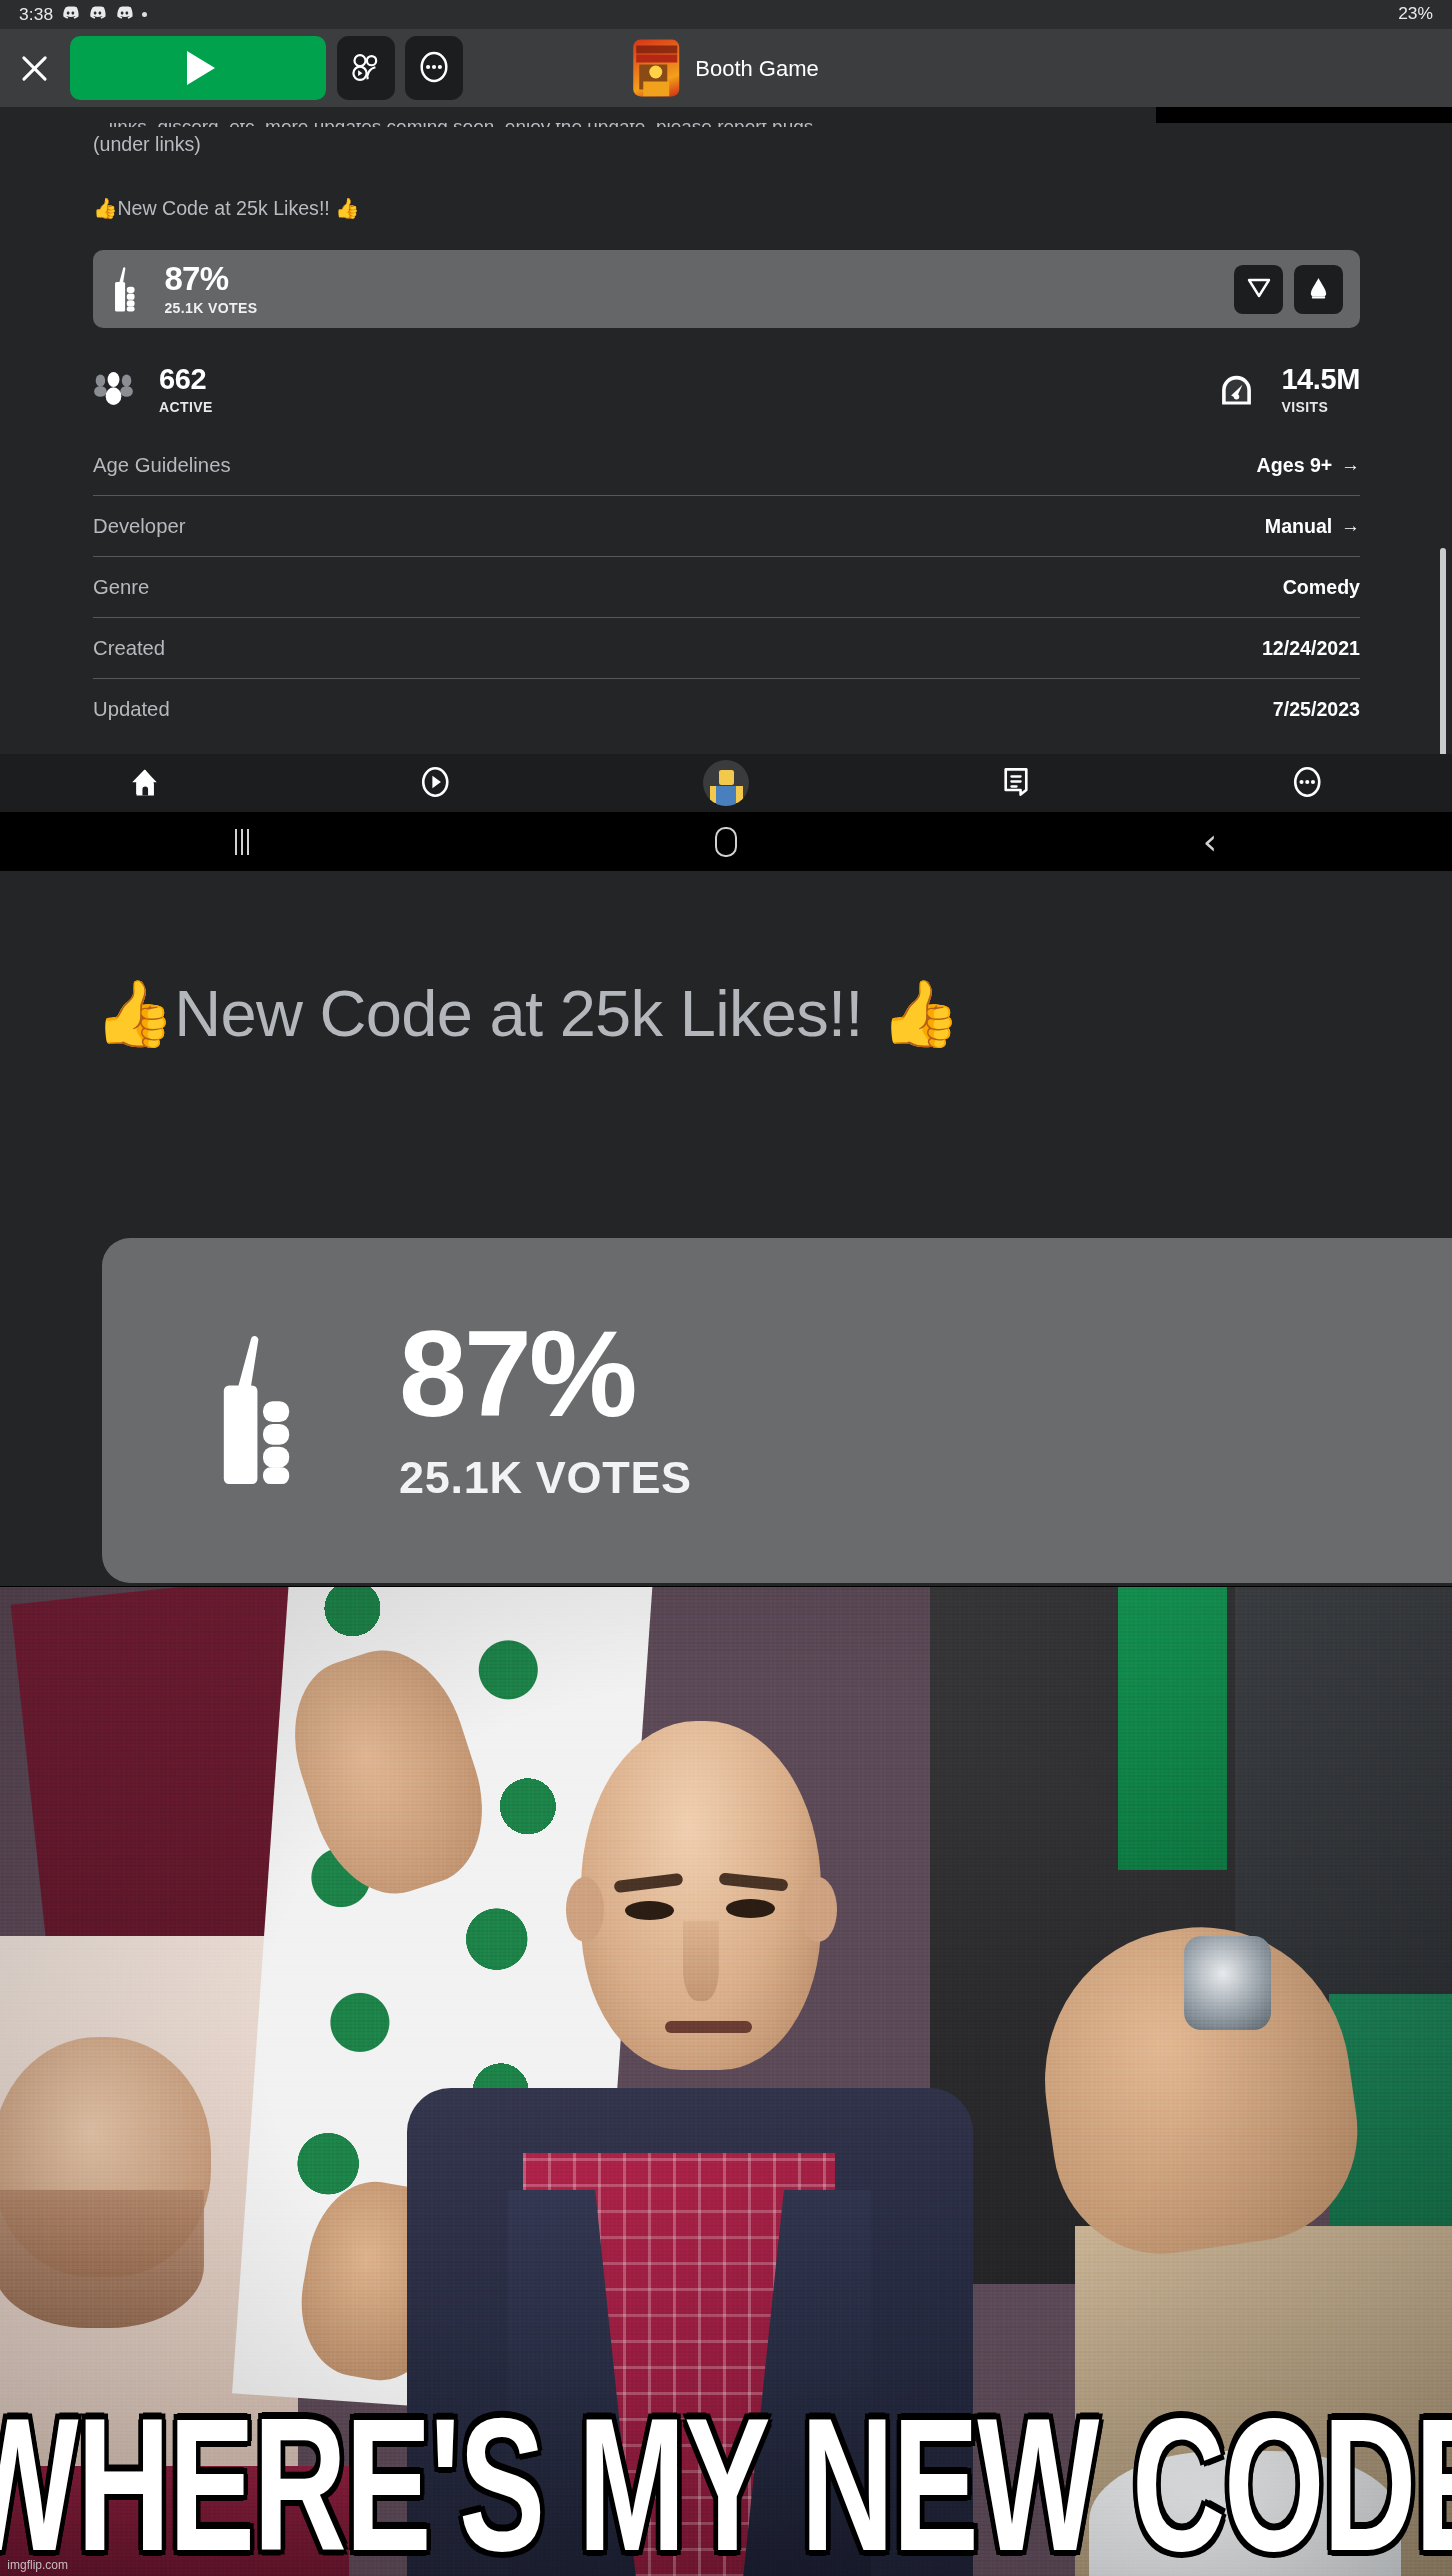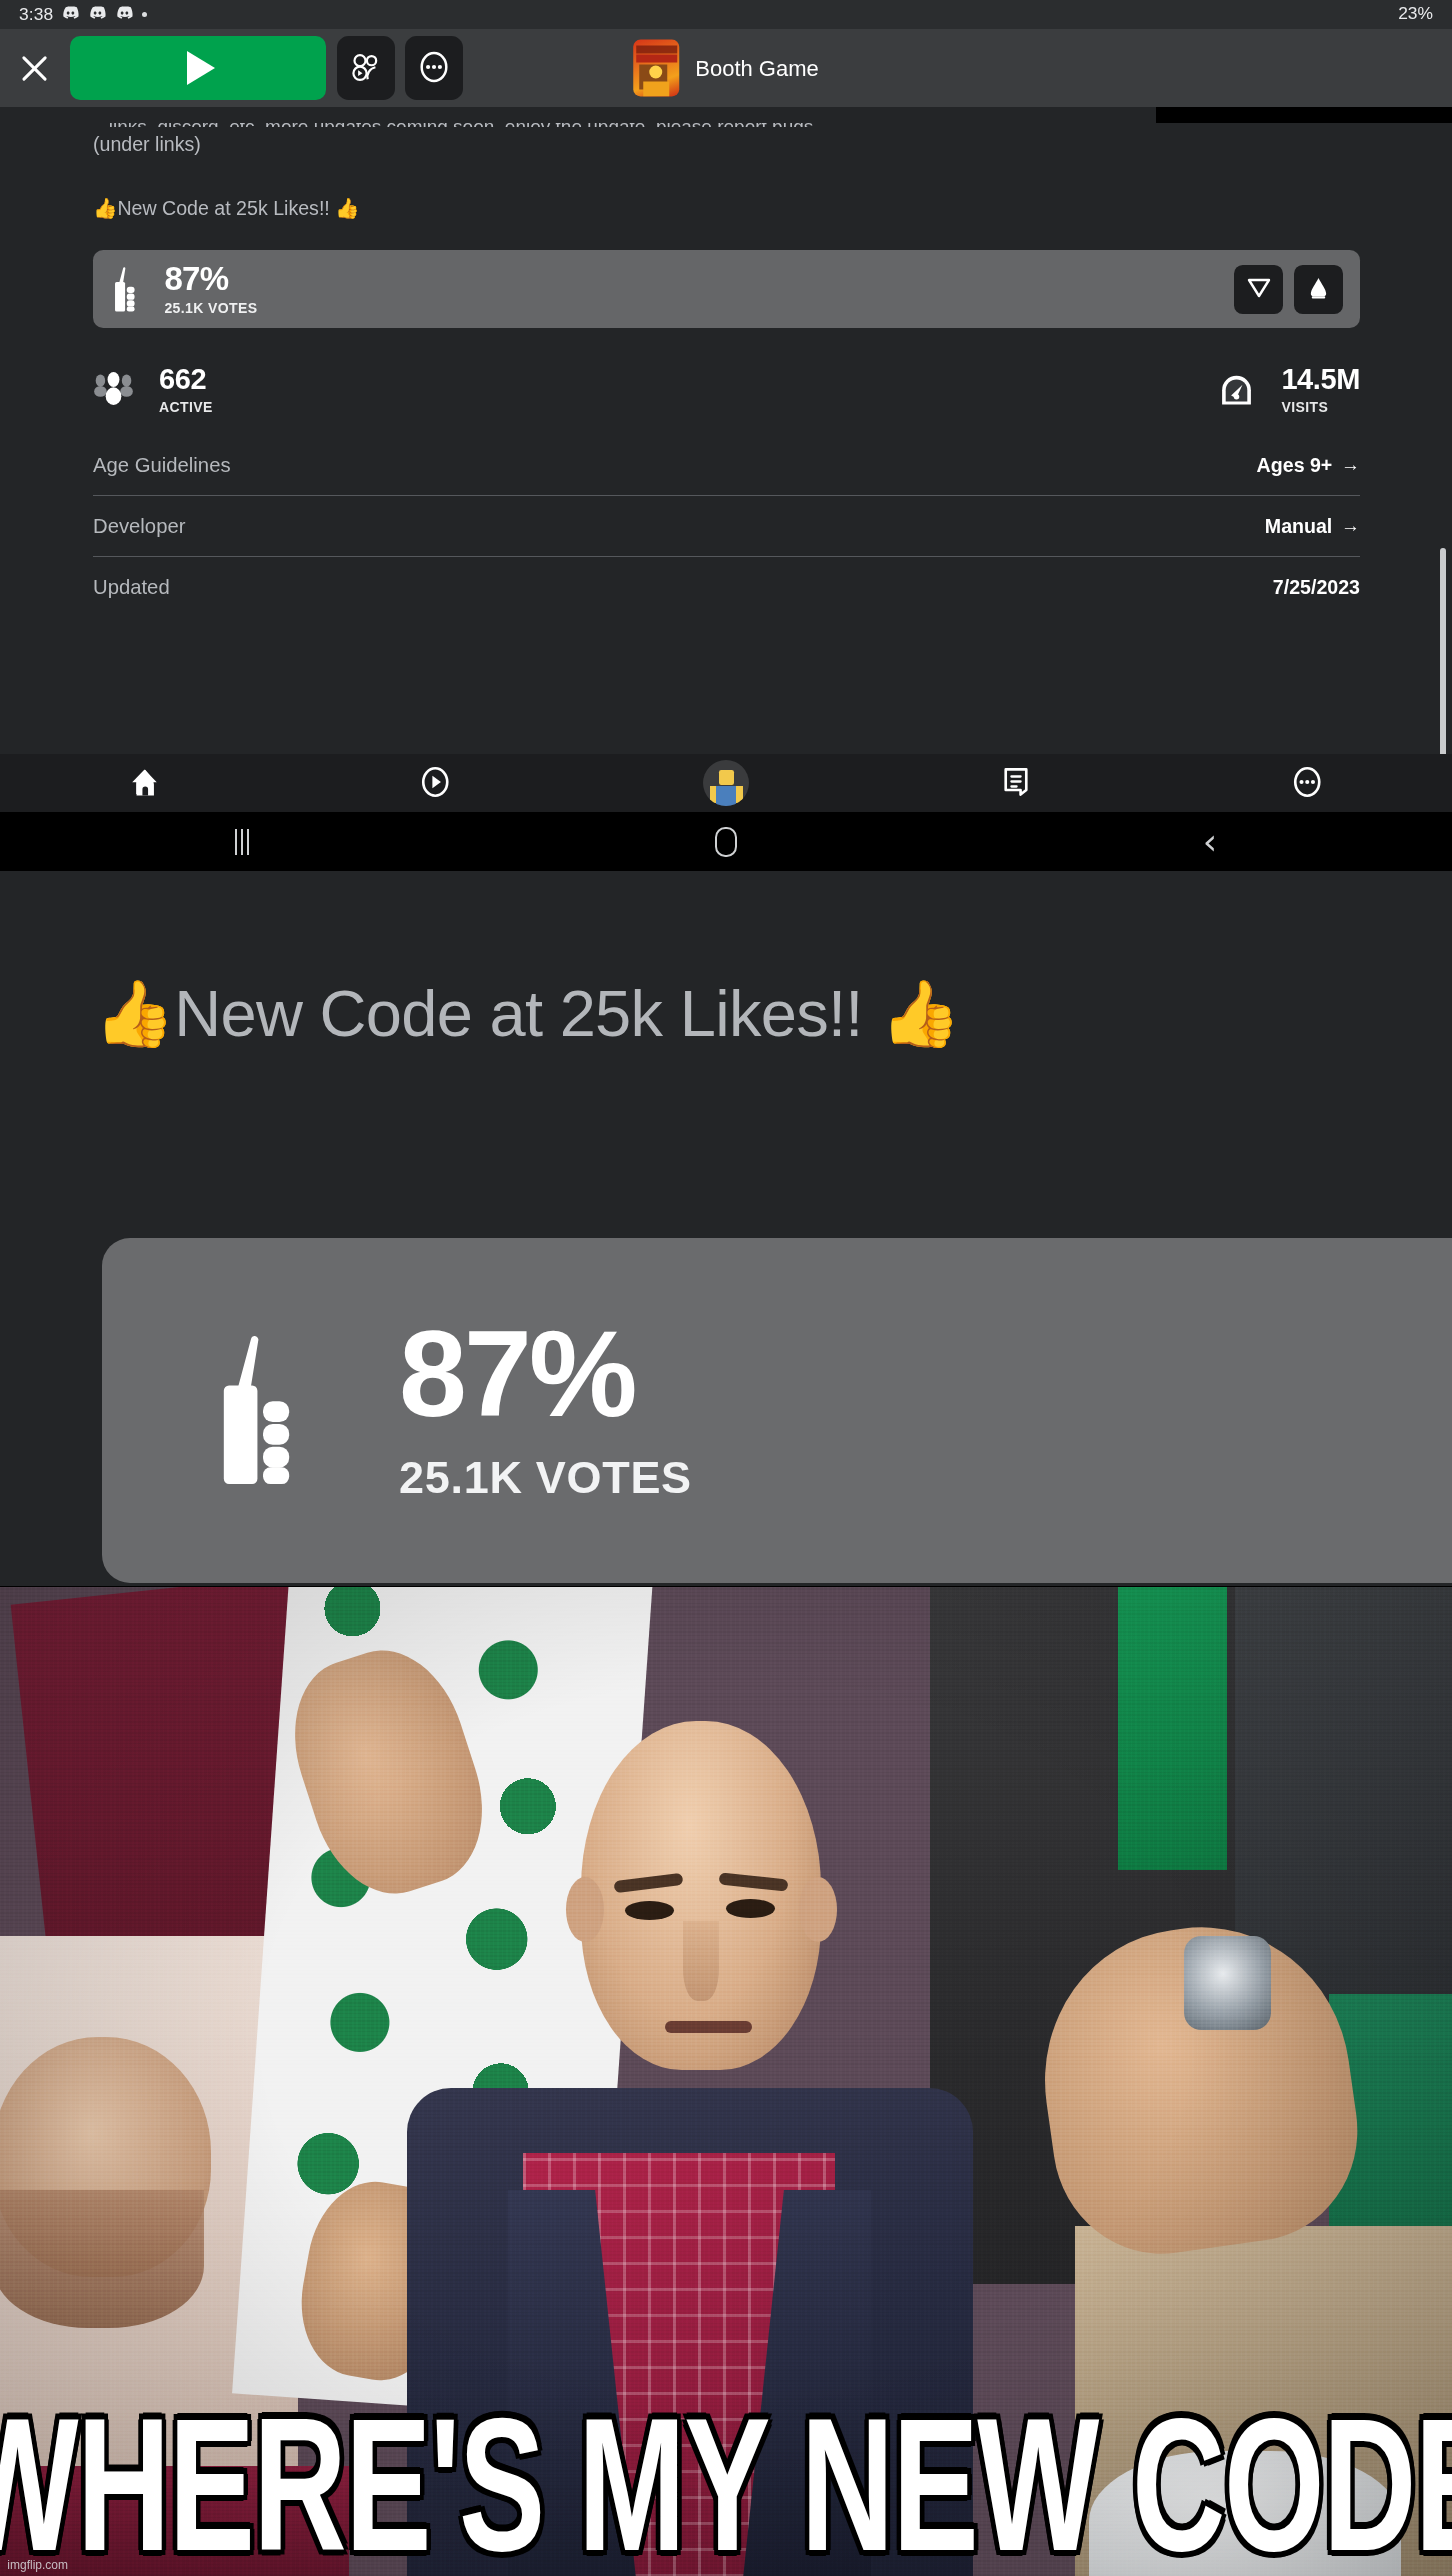--- a/index.html
+++ b/index.html
@@ -447,20 +447,28 @@
           <span>Ages 9+</span>
           <span class="arrow-r">→</span>
         </span>
       </div>
       <div class="trow">
         <span class="tkey">Developer</span>
         <span class="tval">
           <span>Manual</span>
           <span class="arrow-r">→</span>
         </span>
+      </div>
+      <div class="trow">
+        <span class="tkey">Genre</span>
+        <span class="tval">Comedy</span>
+      </div>
+      <div class="trow">
+        <span class="tkey">Created</span>
+        <span class="tval">12/24/2021</span>
       </div>
       <div class="trow">
         <span class="tkey">Updated</span>
         <span class="tval">7/25/2023</span>
       </div>
     </div>
 
     <div class="scrollbar"></div>
   </div>
 

